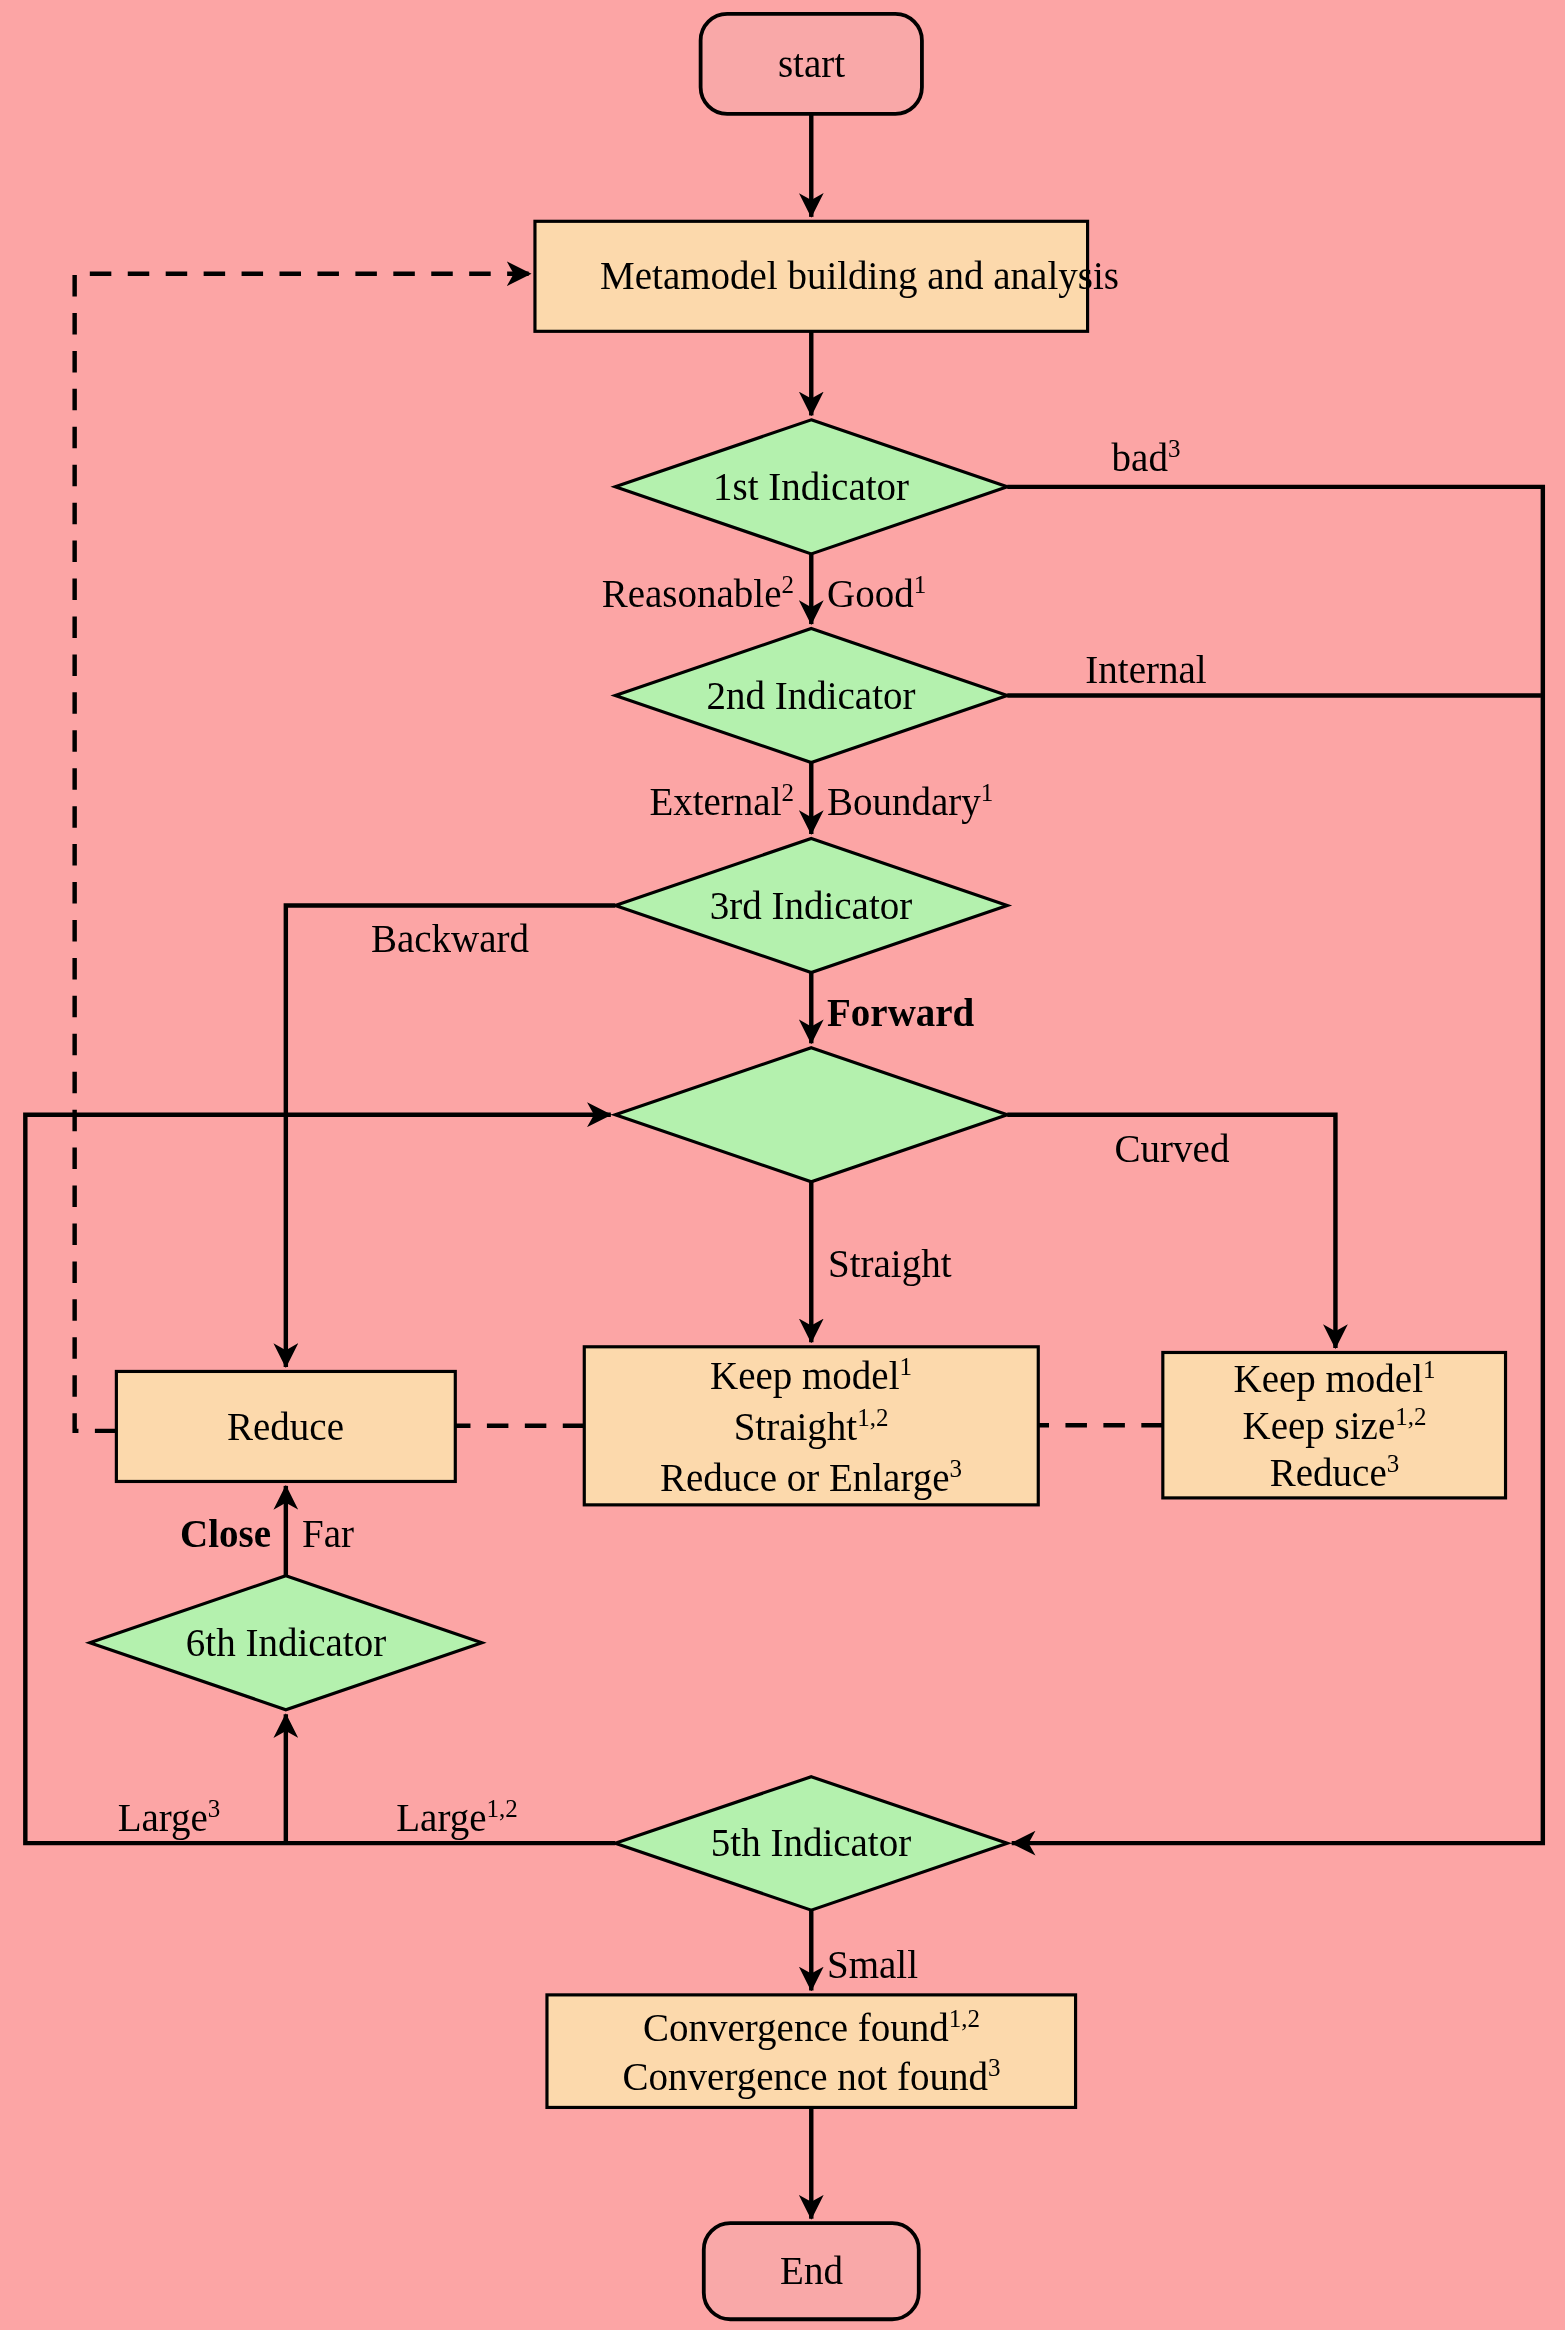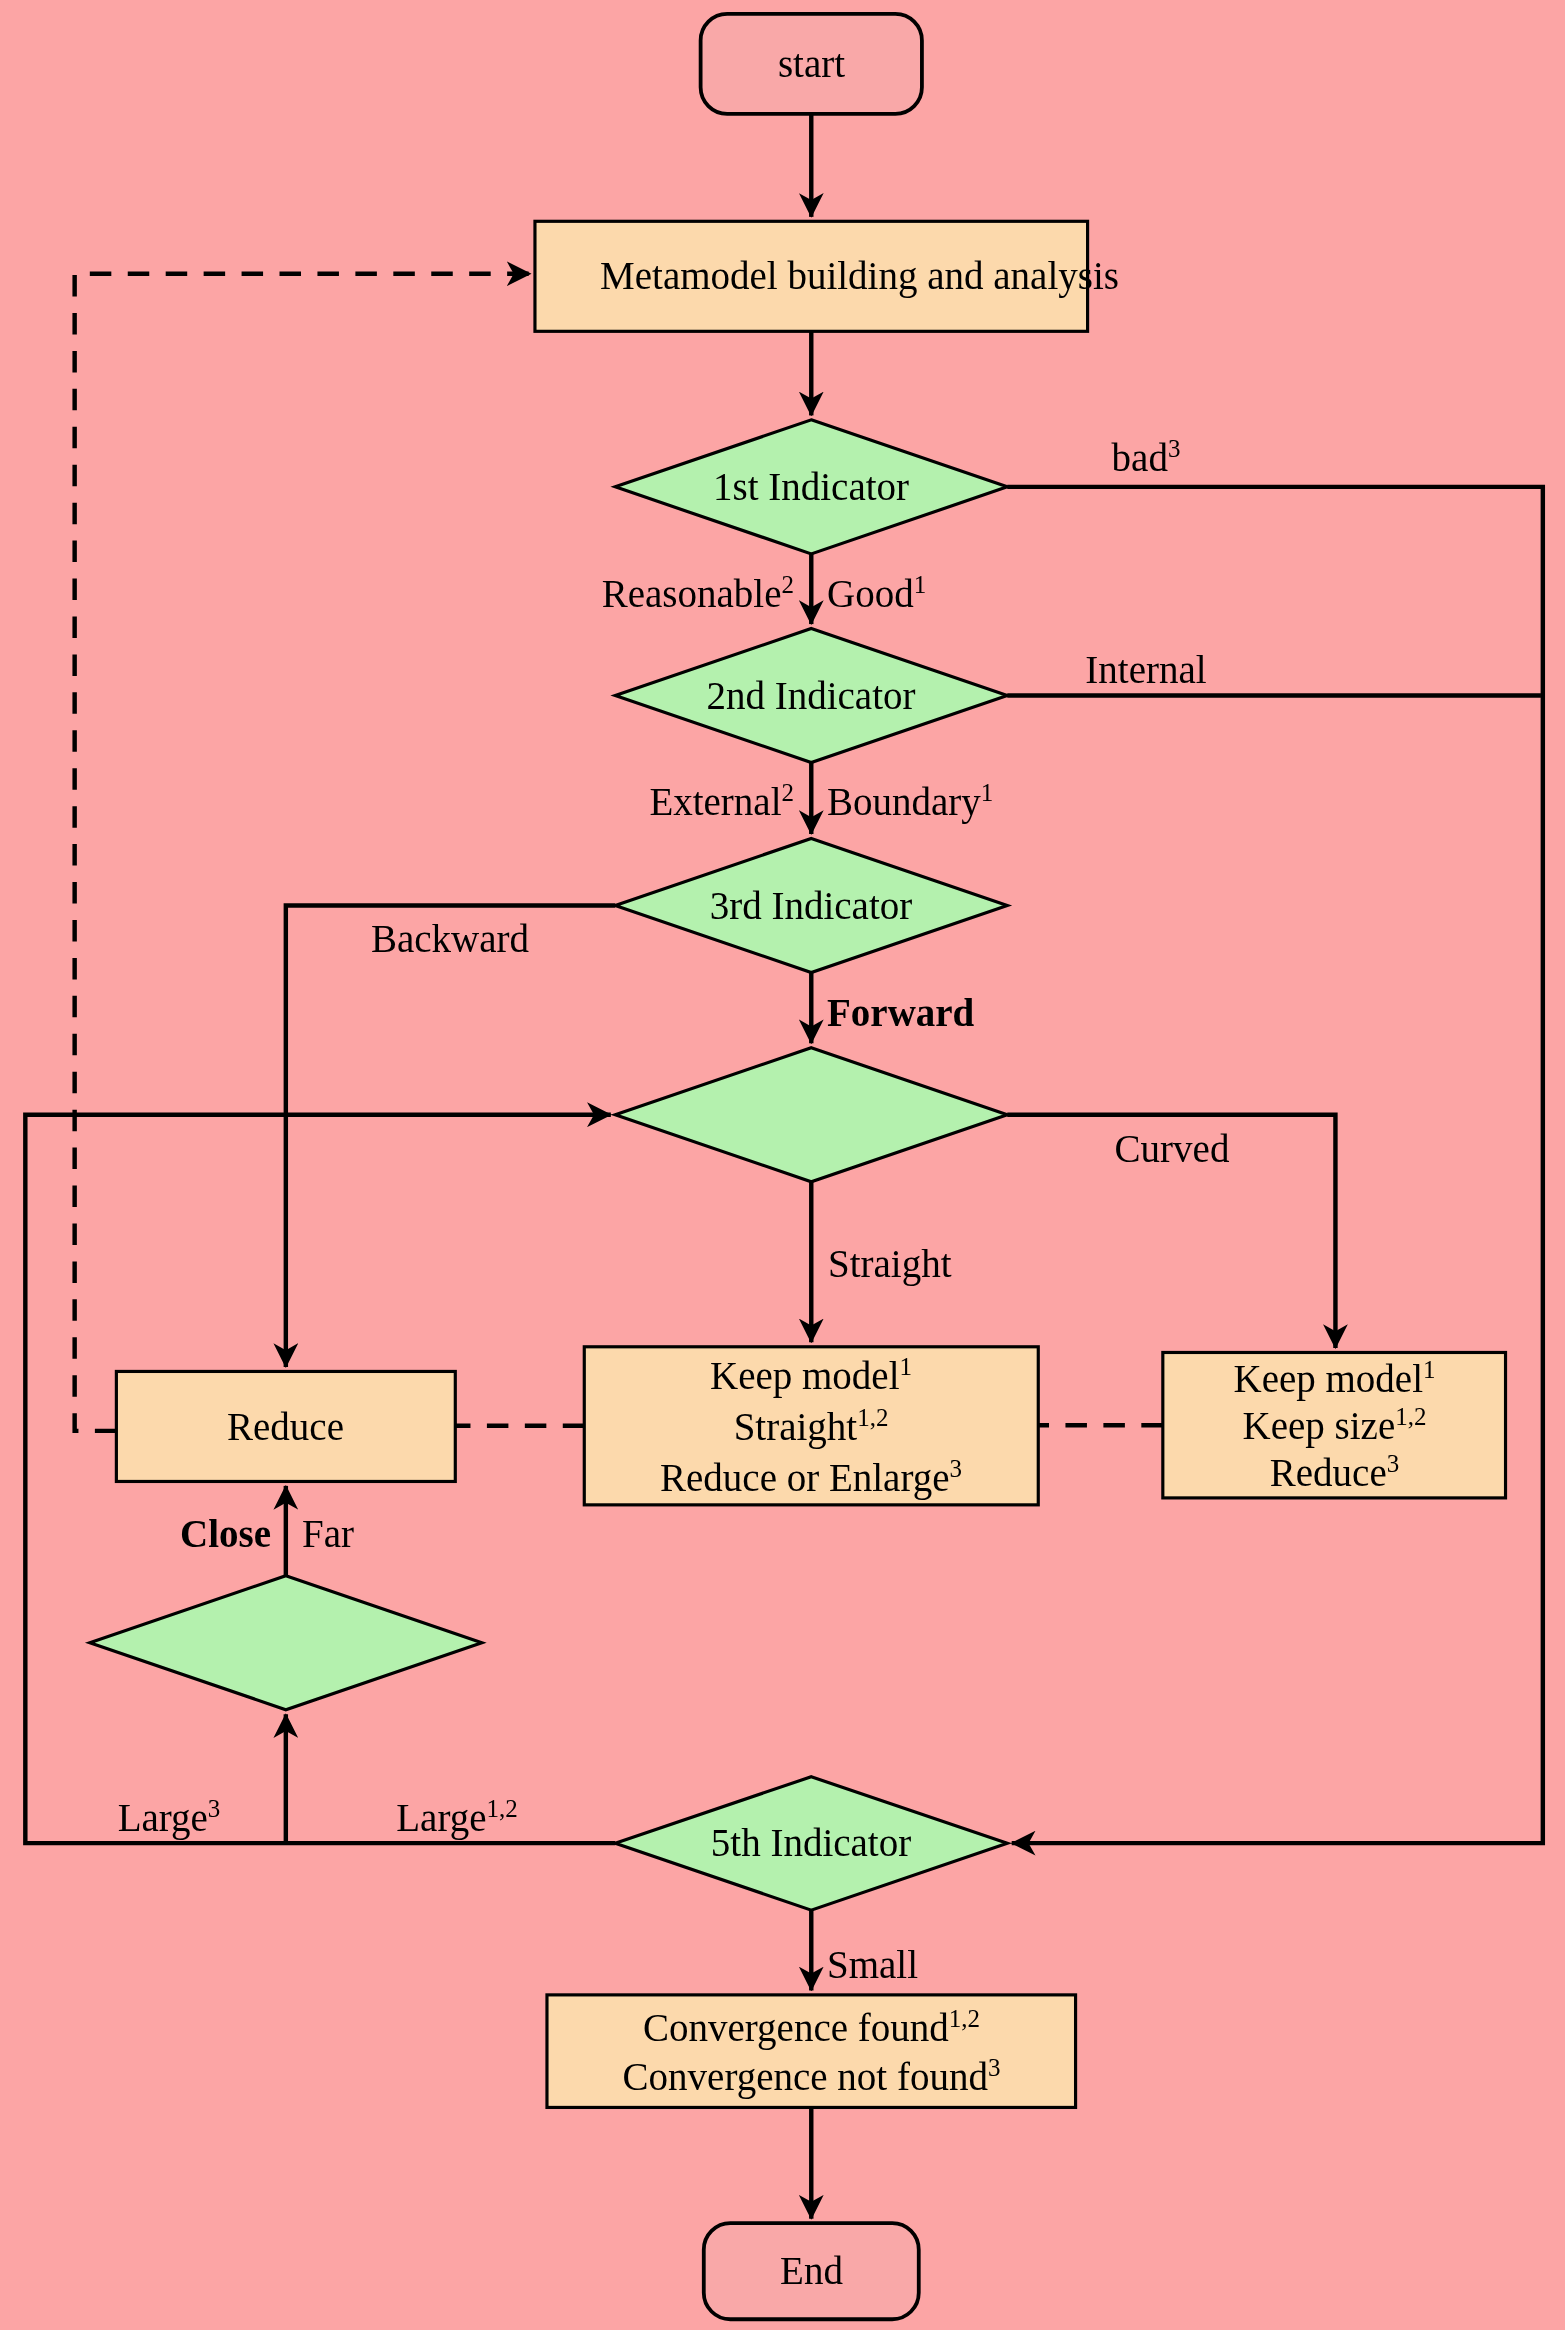--- a/index.html
+++ b/index.html
@@ -105,20 +105,23 @@
   </div>
   <div class="node-label" style="left:615px; top:629px; width:392px; height:134px;">
     <span>2nd Indicator</span>
   </div>
   <div class="node-label" style="left:615px; top:839px; width:392px; height:134px;">
     <span>3rd Indicator</span>
   </div>
   <div class="node-label" style="left:615px; top:1777px; width:392px; height:133px;">
     <span>5th Indicator</span>
   </div>
+  <div class="node-label" style="left:90px; top:1576px; width:392px; height:134px;">
+    <span>6th Indicator</span>
+  </div>
 
   <div class="node-label" style="left:116px; top:1372px; width:339px; height:110px;">
     <span>Reduce</span>
   </div>
 
   <div class="node-label" style="left:584px; top:1347px; width:454px; height:158px; line-height:51px;">
     <span class="bl"><span>Keep model</span><sup>1</sup></span>
     <span class="bl"><span>Straight</span><sup>1,2</sup></span>
     <span class="bl"><span>Reduce or Enlarge</span><sup>3</sup></span>
   </div>

